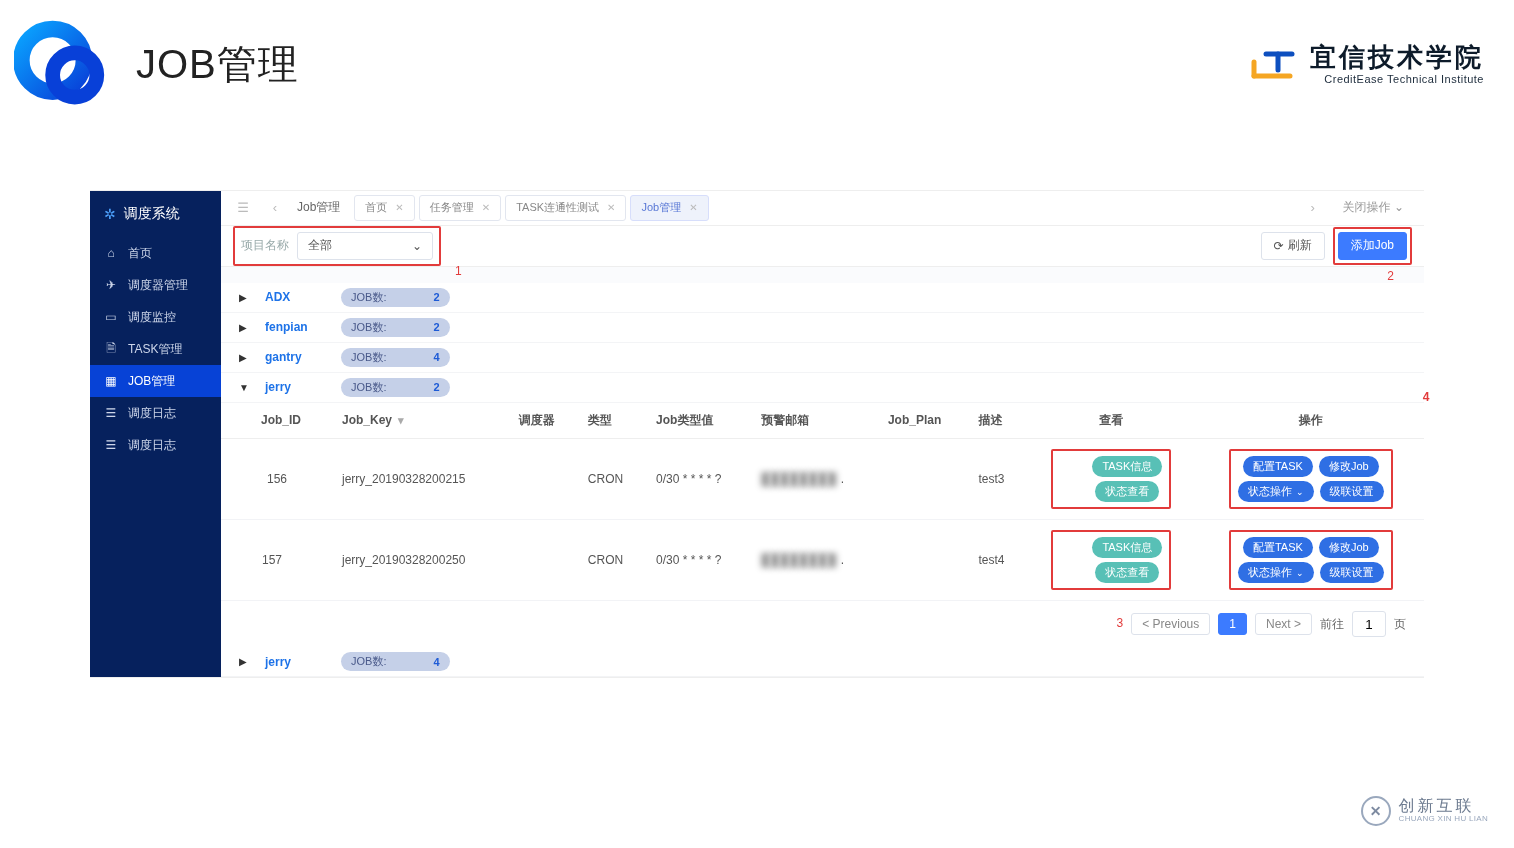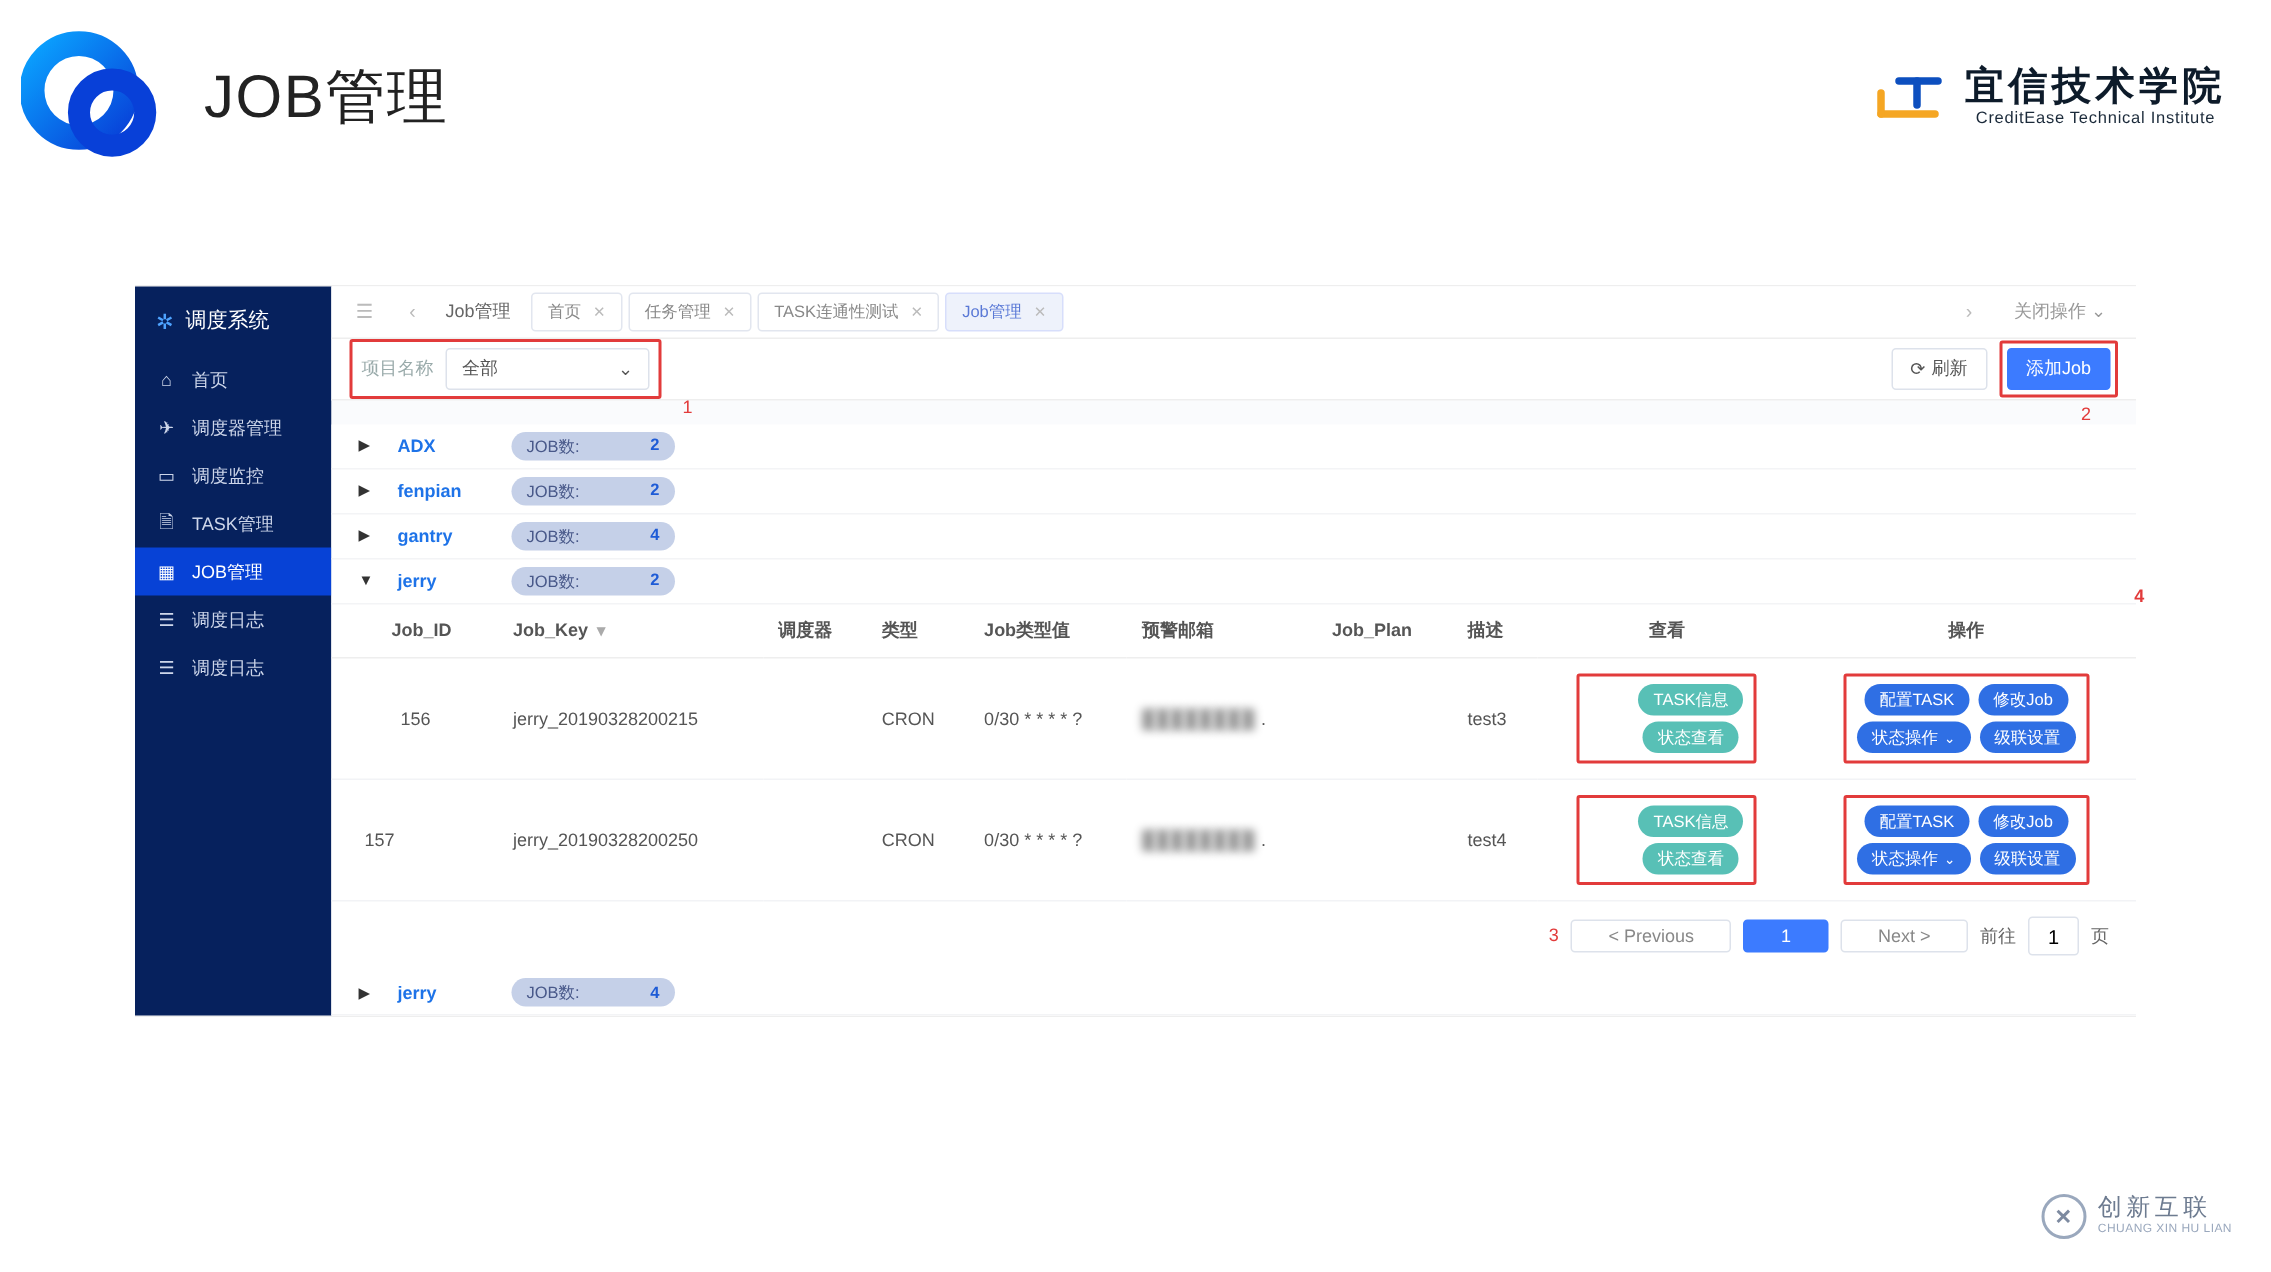--- a/index.html
+++ b/index.html
@@ -3,21 +3,21 @@
 <meta charset="utf-8">
 <style>
   *{box-sizing:border-box;margin:0;padding:0;font-family:"Helvetica Neue",Arial,"PingFang SC","Microsoft YaHei",sans-serif;}
   body{background:#fff;font-size:13px;color:#333;}
   
   .page-head{display:flex;align-items:center;justify-content:space-between;padding:18px 30px 10px 14px;}
   .page-head-l{display:flex;align-items:center;gap:30px;}
   .page-head-l h1{font-size:40px;font-weight:500;letter-spacing:1px;color:#222;}
   .logo-circle{width:92px;height:92px;position:relative;}
   .logo-circle svg{display:block;}
-  .brand{display:flex;flex-direction:column;align-items:center;line-height:1.15;}
+  .brand{display:flex;flex-direction:column;align-items:flex-end;line-height:1.15;}
   .brand-cn{font-size:26px;font-weight:600;color:#0d1b2a;letter-spacing:3px;}
   .brand-en{font-size:11px;color:#1b2a3a;letter-spacing:.5px;}
   .brand-wrap{display:flex;align-items:center;gap:14px;}
   .brand-mark{width:48px;height:36px;}
   
   .app{margin:70px 90px 24px;display:flex;background:#fff;border:1px solid #eee;border-left:none;border-right:none;height:488px;}
   
   .side{width:131px;background:#06215d;color:#c9d3e6;display:flex;flex-direction:column;}
   .side-title{display:flex;align-items:center;gap:8px;height:46px;padding:0 14px;color:#fff;font-size:14px;}
   .side-title .node-ic{color:#4ea3ff;}
@@ -60,21 +60,21 @@
   .blur{color:transparent;text-shadow:0 0 6px #999;letter-spacing:1px;}
   .chip{display:inline-flex;align-items:center;justify-content:center;border-radius:999px;padding:3px 10px;font-size:11px;color:#fff;margin:2px 3px;cursor:pointer;white-space:nowrap;}
   .chip.teal{background:#58c0b6;}
   .chip.blue{background:#2f6fe4;}
   .chip.blue .dd{margin-left:4px;font-size:9px;}
   .op-box{border:2px solid #e23b3b;padding:3px 4px;border-radius:2px;display:inline-block;}
   .view-col .op-box{min-width:92px;padding-left:36px;}
   .ops-col .op-box{min-width:150px;}
   
   .pager{display:flex;align-items:center;justify-content:flex-end;gap:8px;padding:10px 18px;font-size:12px;color:#666;}
-  .pgbtn{border:1px solid #dde2eb;border-radius:3px;height:22px;padding:0 24px;display:inline-flex;align-items:center;background:#fff;color:#888;cursor:pointer;}
+  .pgbtn{border:1px solid #dde2eb;border-radius:3px;height:22px;padding:0 10px;display:inline-flex;align-items:center;background:#fff;color:#888;cursor:pointer;}
   .pgbtn.active{background:#3c7bff;color:#fff;border-color:#3c7bff;}
   .pgin{width:34px;height:26px;border:1px solid #dde2eb;border-radius:3px;text-align:center;}
   .anno3{color:#e23b3b;font-size:12px;padding:0 0 3px 12px;}
   .anno4{color:#e23b3b;font-size:12px;position:absolute;margin-left:100px;margin-top:-22px;}
   .ops-head{position:relative;}
   
   .wm{position:fixed;right:26px;bottom:22px;display:flex;align-items:center;gap:8px;color:#7d8aa0;}
   .wm-c{width:30px;height:30px;border:2px solid #9aa8bd;border-radius:50%;display:flex;align-items:center;justify-content:center;font-weight:700;color:#7d8aa0;font-size:14px;}
   .wm-t{display:flex;flex-direction:column;line-height:1.05;}
   .wm-t .cn{font-size:16px;letter-spacing:3px;color:#6d7b90;}
@@ -242,21 +242,21 @@
               <td></td>
               <td>CRON</td>
               <td>0/30 * * * * ?</td>
               <td><span class="blur">████████</span> .</td>
               <td></td>
               <td>test3</td>
               <td class="center view-col"><span class="op-box"><span class="chip teal">TASK信息</span><br><span class="chip teal">状态查看</span></span></td>
               <td class="center ops-col"><span class="op-box"><span class="chip blue">配置TASK</span><span class="chip blue">修改Job</span><br><span class="chip blue">状态操作<span class="dd">⌄</span></span><span class="chip blue">级联设置</span></span></td>
             </tr>
             <tr>
-              <td style="padding-left:22px">157</td>
+              <td style="padding-left:41px">157</td>
               <td>jerry_20190328200250</td>
               <td></td>
               <td>CRON</td>
               <td>0/30 * * * * ?</td>
               <td><span class="blur">████████</span> .</td>
               <td></td>
               <td>test4</td>
               <td class="center view-col"><span class="op-box"><span class="chip teal">TASK信息</span><br><span class="chip teal">状态查看</span></span></td>
               <td class="center ops-col"><span class="op-box"><span class="chip blue">配置TASK</span><span class="chip blue">修改Job</span><br><span class="chip blue">状态操作<span class="dd">⌄</span></span><span class="chip blue">级联设置</span></span></td>
             </tr>

